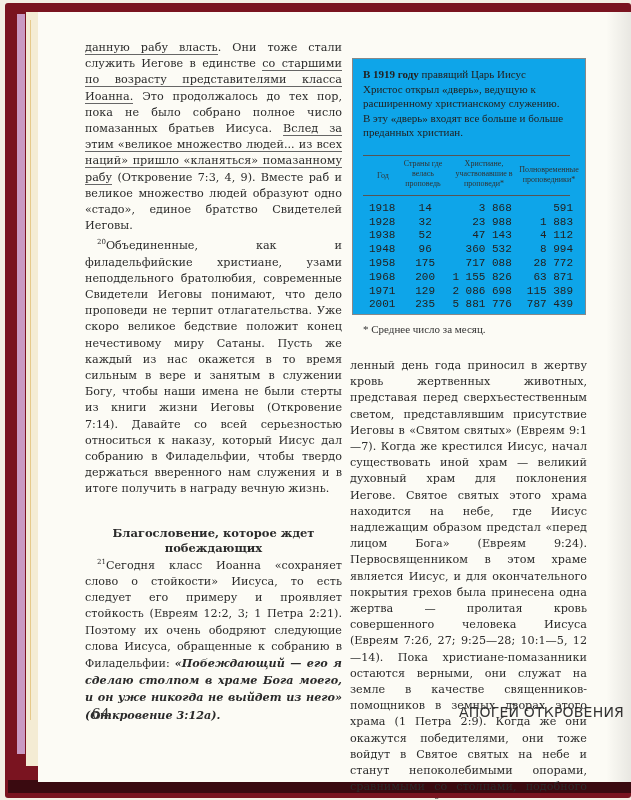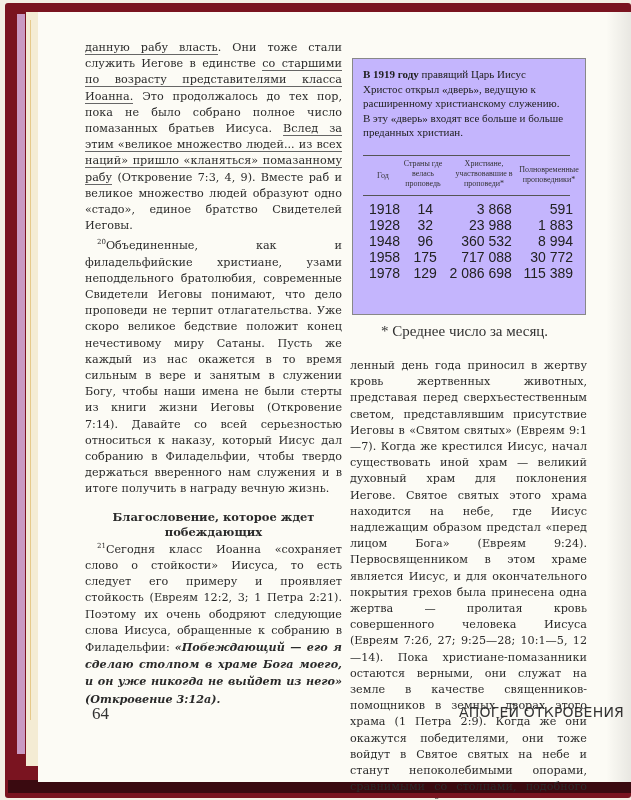--- a/index.html
+++ b/index.html
@@ -11,36 +11,36 @@
   .edge-line { position:absolute; left:30px; top:20px; width:1px; height:700px; background:#e6c98a; }
   .page { position:absolute; left:38px; top:12px; width:593px; height:770px; background:#fcfbf5; }
   .gutter-shade { position:absolute; right:0; top:0; width:25px; height:100%; background:linear-gradient(to right, rgba(0,0,0,0), rgba(0,0,0,0.08)); }
 
   .col { position:absolute; color:#2b2b2b; font-size:11.2px; line-height:16.2px; text-align:justify; }
   .col p { margin:0; text-indent:0; }
   .col .ind { text-indent:12px; }
   .u { border-bottom:1px solid #666; }
   .num { font-size:7px; vertical-align:super; line-height:0; }
   .col1 { left:85px; top:40px; width:257px; }
-  .heading { text-align:center; font-family:"DejaVu Serif", serif; font-weight:bold; font-size:11.5px; line-height:15px; margin:12px 0 2px 0; }
+  .heading { text-align:center; font-family:"DejaVu Serif", serif; font-weight:bold; font-size:11.5px; line-height:15px; margin:28px 0 2px 0; }
   .it { font-style:italic; font-weight:bold; }
 
-  .box { position:absolute; left:352px; top:58px; width:232px; height:255px; background:#c4b5fd; border:1px solid #888; }
+  .box { position:absolute; left:352px; top:58px; width:232px; height:255px; background:#0ea5e9; border:1px solid #888; }
   .box-title { position:absolute; left:10px; top:8px; width:205px; font-family:"Liberation Serif", serif; font-size:11px; line-height:14.5px; color:#222; }
   .box-title .b { font-weight:bold; }
   .box-rule1 { position:absolute; left:10px; top:96px; width:207px; border-top:1px solid #555; }
   .box-rule2 { position:absolute; left:10px; top:136px; width:207px; border-top:1px solid #555; }
   .th { position:absolute; top:100px; font-family:"Liberation Serif", serif; font-size:8px; line-height:10px; color:#333; text-align:center; }
-  table.data { position:absolute; left:10px; top:142px; width:210px; border-collapse:collapse; font-family:Liberation Sans, sans-serif; font-size:14px; color:#222; }
+  table.data { position:absolute; left:10px; top:142px; width:210px; border-collapse:collapse; font-family:Liberation Mono, monospace; font-size:11px; color:#222; }
   table.data td { padding:0; height:13.8px; }
   .c-year { width:40px; text-align:left; padding-left:6px !important; }
   .c-cnt { width:30px; text-align:center; }
   .c-pub { width:70px; text-align:right; }
   .c-pio { width:60px; text-align:right; }
-  .box-note { position:absolute; left:28px; top:264px; font-family:"Liberation Serif", serif; font-size:15px; color:#333;text-align:right; }
+  .box-note { position:absolute; left:10px; top:264px; font-family:"Liberation Serif", serif; font-size:11px; color:#333;text-align:right; }
 
   .col2 { left:350px; top:358px; width:237px; }
   .page-num { position:absolute; left:92px; top:704px; font-family:"Liberation Serif", serif; font-size:17px; color:#333; }
   .running { position:absolute; left:459px; top:704px; font-family:"DejaVu Sans", sans-serif; font-size:14px; color:#333; letter-spacing:0.2px; }
 </style>
 </head>
 <body>
 
 <div class="cover"></div>
 <div class="cover-bottom"></div>
@@ -77,36 +77,54 @@
           <td class="c-pub">3 868</td>
           <td class="c-pio">591</td>
         </tr>
         <tr>
           <td class="c-year">1928</td>
           <td class="c-cnt">32</td>
           <td class="c-pub">23 988</td>
           <td class="c-pio">1 883</td>
         </tr>
         <tr>
+          <td class="c-year">1938</td>
+          <td class="c-cnt">52</td>
+          <td class="c-pub">47 143</td>
+          <td class="c-pio">4 112</td>
+        </tr>
+        <tr>
           <td class="c-year">1948</td>
           <td class="c-cnt">96</td>
           <td class="c-pub">360 532</td>
           <td class="c-pio">8 994</td>
         </tr>
         <tr>
           <td class="c-year">1958</td>
           <td class="c-cnt">175</td>
           <td class="c-pub">717 088</td>
-          <td class="c-pio">30 772</td>
+          <td class="c-pio">28 772</td>
         </tr>
         <tr>
-          <td class="c-year">1978</td>
+          <td class="c-year">1968</td>
+          <td class="c-cnt">200</td>
+          <td class="c-pub">1 155 826</td>
+          <td class="c-pio">63 871</td>
+        </tr>
+        <tr>
+          <td class="c-year">1971</td>
           <td class="c-cnt">129</td>
           <td class="c-pub">2 086 698</td>
           <td class="c-pio">115 389</td>
+        </tr>
+        <tr>
+          <td class="c-year">2001</td>
+          <td class="c-cnt">235</td>
+          <td class="c-pub">5 881 776</td>
+          <td class="c-pio">787 439</td>
         </tr>
       </tbody>
     </table>
   <div class="box-note">* Среднее число за месяц.</div>
 </div>
 
 <div class="col col2">
   <p>ленный день года приносил в жертву кровь жертвенных животных, представая перед сверхъестественным светом, представлявшим присутствие Иеговы в «Святом святых» (Евреям 9:1—7). Когда же крестился Иисус, начал существовать иной храм — великий духовный храм для поклонения Иегове. Святое святых этого храма находится на небе, где Иисус надлежащим образом предстал «перед лицом Бога» (Евреям 9:24). Первосвященником в этом храме является Иисус, и для окончательного покрытия грехов была принесена одна жертва — пролитая кровь совершенного человека Иисуса (Евреям 7:26, 27; 9:25—28; 10:1—5, 12—14). Пока христиане-помазанники остаются верными, они служат на земле в качестве священников-помощников в земных дворах этого храма (1 Петра 2:9). Когда же они окажутся победителями, они тоже войдут в Святое святых на небе и станут непоколебимыми опорами, сравнимыми со столпами, подобного храму устройства для поклонения (Евреям 10:19; Откровение 20:6). Им не грозит опасность «выйти из него».</p>
 </div>
 

